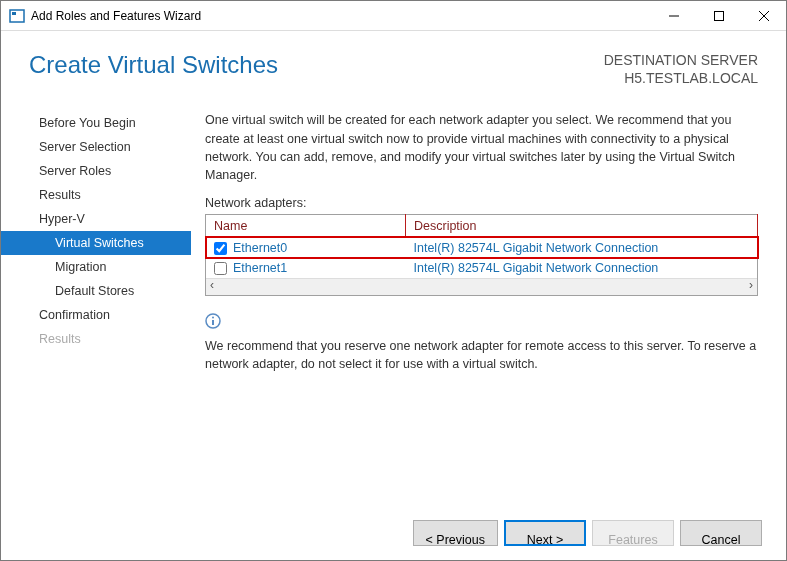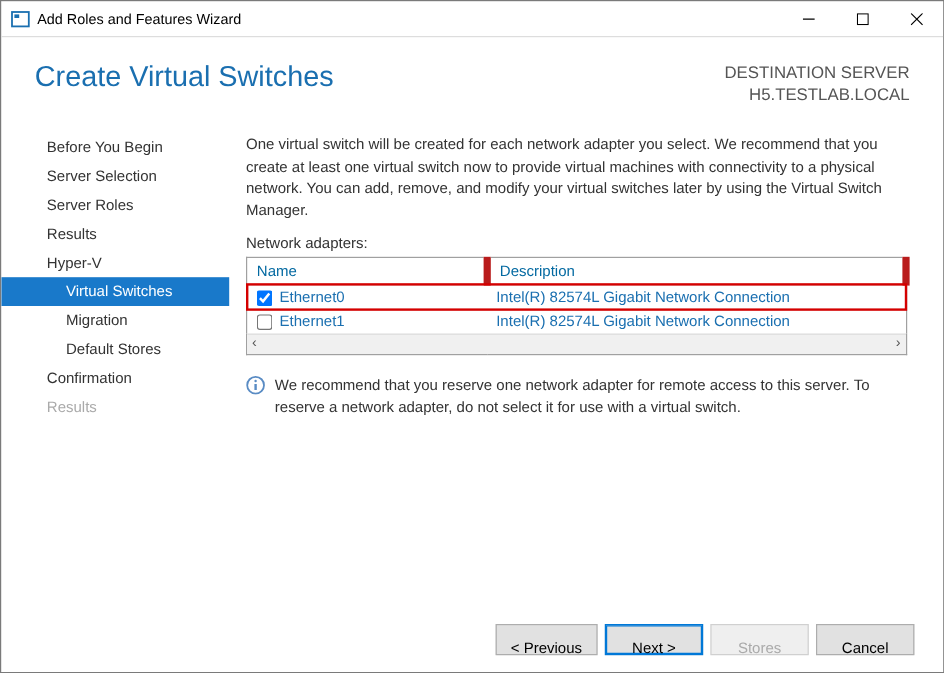--- a/index.html
+++ b/index.html
@@ -21,29 +21,29 @@
     .nav-item { padding: 5px 0 5px 38px; font-size: 12.5px; color: #333; cursor: pointer; }
     .nav-item.sub { padding-left: 54px; }
     .nav-item.active { background: #1979ca; color: #fff; }
     .nav-item.disabled { color: #aaa; }
     
     .content { flex: 1; padding: 14px 28px 0 14px; font-size: 12.5px; color: #333; }
     .content p { margin-bottom: 12px; line-height: 1.45; }
     .section-label { margin-bottom: 4px; margin-top: 12px; }
     
     .adapter-table { border: 1px solid #a0a0a0; width: 100%; border-collapse: collapse; }
-    .adapter-table th { text-align: left; font-weight: 400; font-size: 12.5px; padding: 4px 8px; border-bottom: 1px solid #ddd; border-right: 6px solid #b91c1c; background: #fff; color: #0369a1; }
+    .adapter-table th { text-align: left; font-weight: 400; font-size: 12.5px; padding: 4px 8px; border-bottom: 1px solid #ddd; border-right: 1px solid #b91c1c; background: #fff; color: #7f1d1d; }
     .adapter-row td { padding: 3px 8px; font-size: 12.5px; color: #1a6fb0; vertical-align: middle; }
     .adapter-row.highlighted { outline: 2px solid #d40000; outline-offset: -1px; }
     .adapter-row input[type=checkbox] { margin-right: 6px; vertical-align: middle; }
     .adapter-scroll { background: #f0f0f0; height: 17px; border-top: 1px solid #ddd; position: relative; }
     .adapter-scroll::before { content: "‹"; position: absolute; left: 4px; top: -1px; font-size: 12px; color: #555; }
     .adapter-scroll::after { content: "›"; position: absolute; right: 4px; top: -1px; font-size: 12px; color: #555; }
     
-    .info-row { display: flex; gap: 8px; margin-top: 16px; align-items: flex-start; }
+    .info-row { display: flex; gap: 8px; margin-top: 16px; align-items: flex-start; flex-direction: column; }
     .info-icon { width: 16px; height: 16px; flex-shrink: 0; margin-top: 1px; }
     .info-text { line-height: 1.45; }
     
     .footer { padding: 14px 24px 14px 0; display: flex; justify-content: flex-end; gap: 6px; }
     .btn { min-width: 82px; height: 25px; font-size: 12.5px; border: 1px solid #adadad; background: #e1e1e1; color: #000; padding: 12px 12px; cursor: pointer; }
     .btn:disabled { color: #aaa; background: #efefef; border-color: #d0d0d0; }
     .btn.default { border: 1px solid #0078d7; box-shadow: inset 0 0 0 1px #0078d7; }
   </style>
 </head>
 <body>
@@ -131,15 +131,15 @@
           <rect x="7" y="7" width="2" height="5" fill="#5a8cc4"></rect>
         </svg>
       <div class="info-text">We recommend that you reserve one network adapter for remote access to this server. To reserve a network adapter, do not select it for use with a virtual switch.</div>
     </div>
   </div>
 </div>
 
 <div class="footer">
   <button class="btn">&lt; Previous</button>
   <button class="btn default">Next &gt;</button>
-  <button class="btn" disabled="">Stores</button>
+  <button class="btn" disabled="">Features</button>
   <button class="btn">Cancel</button>
 </div>
 
 </body></html>

